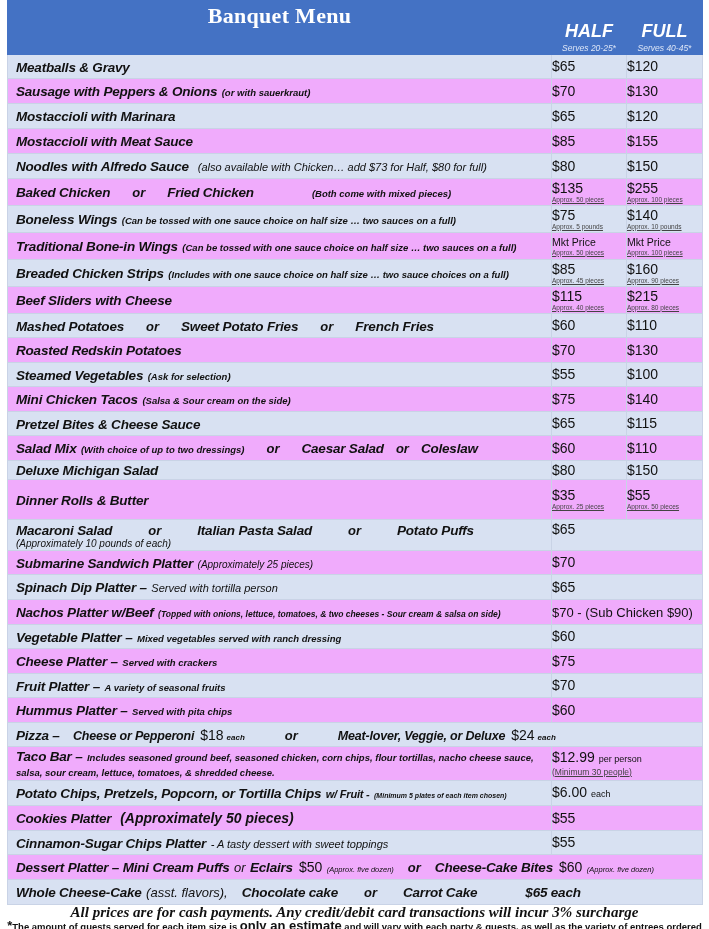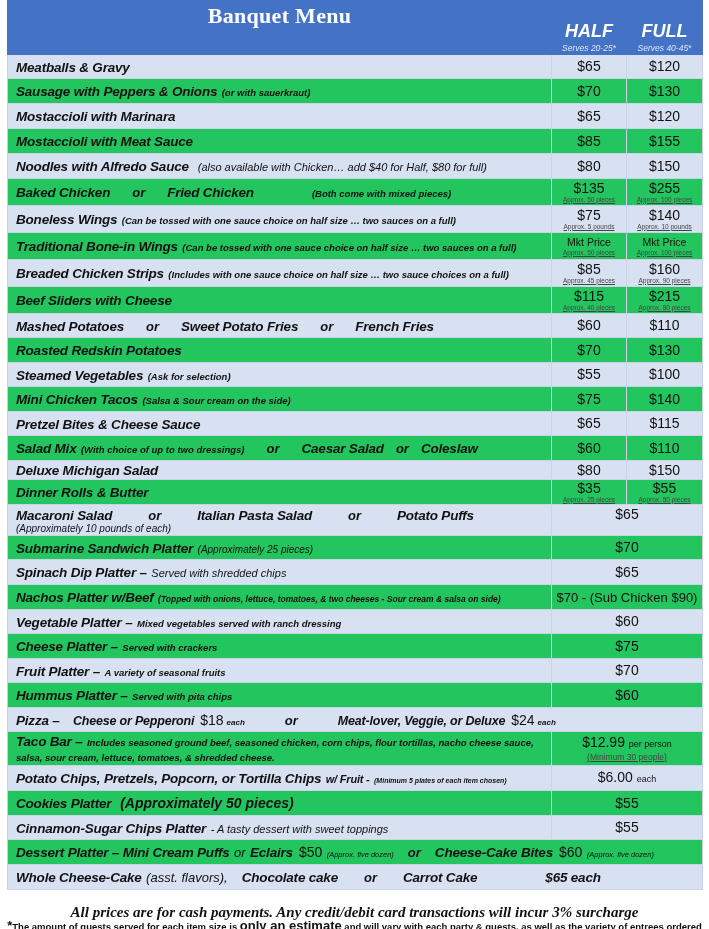--- a/index.html
+++ b/index.html
@@ -5,26 +5,26 @@
   html, body { margin: 0; padding: 0; background: #ffffff; }
   body { width: 709px; height: 929px; overflow: hidden; position: relative; font-family: "Liberation Sans", sans-serif; color: #111; }
   .menu { position: absolute; left: 7px; top: 0; width: 695px; border-collapse: collapse; table-layout: fixed; }
   .menu td { border: 1px solid #c9d3e6; padding: 0 0 0 8px; vertical-align: middle; overflow: hidden; white-space: nowrap; }
   .menu tr.hdr td { background: #4472c4; color: #fff; border-color: #4472c4; padding: 0; text-align: center; }
   .menu tr.hdr .title { font-family: "Liberation Serif", serif; font-weight: bold; font-size: 22px; letter-spacing: 0.3px; vertical-align: top; padding-top: 2px; }
   .menu tr.hdr .col { border-left: 1px solid #b8c7e6; }
   .colname { display: block; font-weight: bold; font-style: italic; font-size: 18px; line-height: 22px; margin-top: 19px; }
   .colsub { display: block; font-style: italic; font-size: 8.5px; color: #dde6f7; line-height: 12px; }
   tr.a td { background: #d8e1f2; }
-  tr.b td { background: #22c55e; }
+  tr.b td { background: #f0abfc; }
   .n { font-weight: bold; font-style: italic; font-size: 13.5px; letter-spacing: -0.2px; }
   .d { font-weight: bold; font-style: italic; font-size: 9.5px; }
   .di { font-style: italic; font-size: 11px; }
   .or { font-weight: bold; font-style: italic; font-size: 13px; margin: 0 22px; }
-  .p { text-align: center; padding: 0 !important; font-size: 14px; }
+  .p { padding: 0 !important; font-size: 14px; }
   .pmain { display: block; line-height: 15px; }
   .psub { display: block; font-size: 6.5px; color: #444; line-height: 8px; text-decoration: underline; }
   .pmkt { display: block; font-size: 10.5px; line-height: 13px; }
   .wrap { white-space: normal !important; line-height: 13px; }
   .inline-price { font-weight: normal; font-style: normal; font-size: 14px; margin-left: 6px; }
   .each { font-size: 8px; font-weight: bold; font-style: italic; margin-left: 3px; }
   .footnote { position: absolute; left: 0; width: 709px; top: 918px; text-align: center; font-size: 9.5px; font-weight: bold; }
   .footnote .est { font-size: 13px; text-decoration: underline; }
   .footnote .star { font-size: 13px; vertical-align: top; }
   .cashnote { position: absolute; left: 0; width: 709px; top: 904px; text-align: center; font-family: "Liberation Serif", serif; font-style: italic; font-weight: bold; font-size: 15px; }
@@ -82,21 +82,21 @@
   <tr class="b" style="height:25px">
         <td><span class="n">Mostaccioli with Meat Sauce</span></td>
         <td class="p">
           <span class="pmain">$85</span>
         </td>
         <td class="p">
           <span class="pmain">$155</span>
         </td>
       </tr>
   <tr class="a" style="height:25px">
-        <td><span class="n">Noodles with Alfredo Sauce</span> &nbsp;<span class="di">(also available with Chicken…  add $40 for Half, $80 for full)</span></td>
+        <td><span class="n">Noodles with Alfredo Sauce</span> &nbsp;<span class="di">(also available with Chicken…  add $73 for Half, $80 for full)</span></td>
         <td class="p">
           <span class="pmain">$80</span>
         </td>
         <td class="p">
           <span class="pmain">$150</span>
         </td>
       </tr>
   <tr class="b" style="height:27px">
         <td><span class="n">Baked Chicken</span><span class="or">or</span><span class="n">Fried Chicken</span><span class="d" style="margin-left:58px">(Both come with mixed pieces)</span></td>
         <td class="p">
@@ -208,21 +208,21 @@
       </tr>
   <tr class="a" style="height:16px">
         <td><span class="n">Deluxe Michigan Salad</span></td>
         <td class="p">
           <span class="pmain">$80</span>
         </td>
         <td class="p">
           <span class="pmain">$150</span>
         </td>
       </tr>
-  <tr class="b" style="height:25px">
+  <tr class="b" style="height:40px">
         <td><span class="n">Dinner Rolls  &amp; Butter</span></td>
         <td class="p">
           <span class="pmain">$35</span>
           <span class="psub">Approx. 25 pieces</span>
         </td>
         <td class="p">
           <span class="pmain">$55</span>
           <span class="psub">Approx. 50 pieces</span>
         </td>
       </tr>
@@ -236,21 +236,21 @@
           <span class="pmain">$65</span>
         </td>
       </tr>
   <tr class="b" style="height:24px">
         <td><span class="n">Submarine Sandwich Platter</span> <span class="di sm">(Approximately 25 pieces)</span></td>
         <td class="p" colspan="2">
           <span class="pmain">$70</span>
         </td>
       </tr>
   <tr class="a" style="height:25px">
-        <td><span class="n">Spinach Dip Platter –</span> <span class="di">Served with shredded chips</span></td>
+        <td><span class="n">Spinach Dip Platter –</span> <span class="di">Served with tortilla person</span></td>
         <td class="p" colspan="2">
           <span class="pmain">$65</span>
         </td>
       </tr>
   <tr class="b" style="height:25px">
         <td><span class="n">Nachos Platter w/Beef</span> <span class="d" style="font-size:8.5px">(Topped with onions, lettuce, tomatoes, &amp; two cheeses - Sour cream &amp; salsa on side)</span></td>
         <td class="p" colspan="2">
           <span class="pmain" style="font-size:13px">$70 - (Sub Chicken  $90)</span>
         </td>
       </tr>
@@ -303,19 +303,19 @@
   <tr class="a" style="height:24px">
         <td><span class="n">Cinnamon-Sugar Chips Platter</span> <span class="di">- A tasty dessert with sweet toppings</span></td>
         <td class="p" colspan="2">
           <span class="pmain">$55</span>
         </td>
       </tr>
   <tr class="b" style="height:25px">
         <td colspan="3"><span class="n">Dessert Platter – Mini Cream Puffs</span> <span class="di" style="font-size:13px">or</span> <span class="n">Eclairs</span><span class="inline-price">$50</span> <span class="di" style="font-size:7.5px">(Approx. five dozen)</span><span class="or" style="margin:0 14px">or</span><span class="n">Cheese-Cake Bites</span><span class="inline-price">$60</span> <span class="di" style="font-size:7.5px">(Approx. five dozen)</span></td>
       </tr>
   <tr class="a" style="height:25px">
-        <td colspan="3"><span class="n">Whole Cheese-Cake</span> <span class="di" style="font-size:13px">(asst. flavors),</span><span class="n" style="margin-left:14px">Chocolate cake</span><span class="or" style="margin:0 26px">or</span><span class="n">Carrot Cake</span><span class="n" style="margin-left:68px">$65 each</span></td>
+        <td colspan="3"><span class="n">Whole Cheese-Cake</span> <span class="di" style="font-size:13px">(asst. flavors),</span><span class="n" style="margin-left:14px">Chocolate cake</span><span class="or" style="margin:0 26px">or</span><span class="n">Carrot Cake</span><span class="n" style="margin-left:48px">$65 each</span></td>
       </tr>
 </tbody>
   </table>
 
 <div class="footnote"><span class="star">*</span><span>The amount of guests served for each item size  is </span><span class="est">only an estimate</span><span> and will vary with each party &amp; guests,  as well as the variety of entrees  ordered</span></div>
 <div class="cashnote">All prices are for cash payments. Any credit/debit card transactions will incur 3% surcharge</div>
 
 </body></html>

